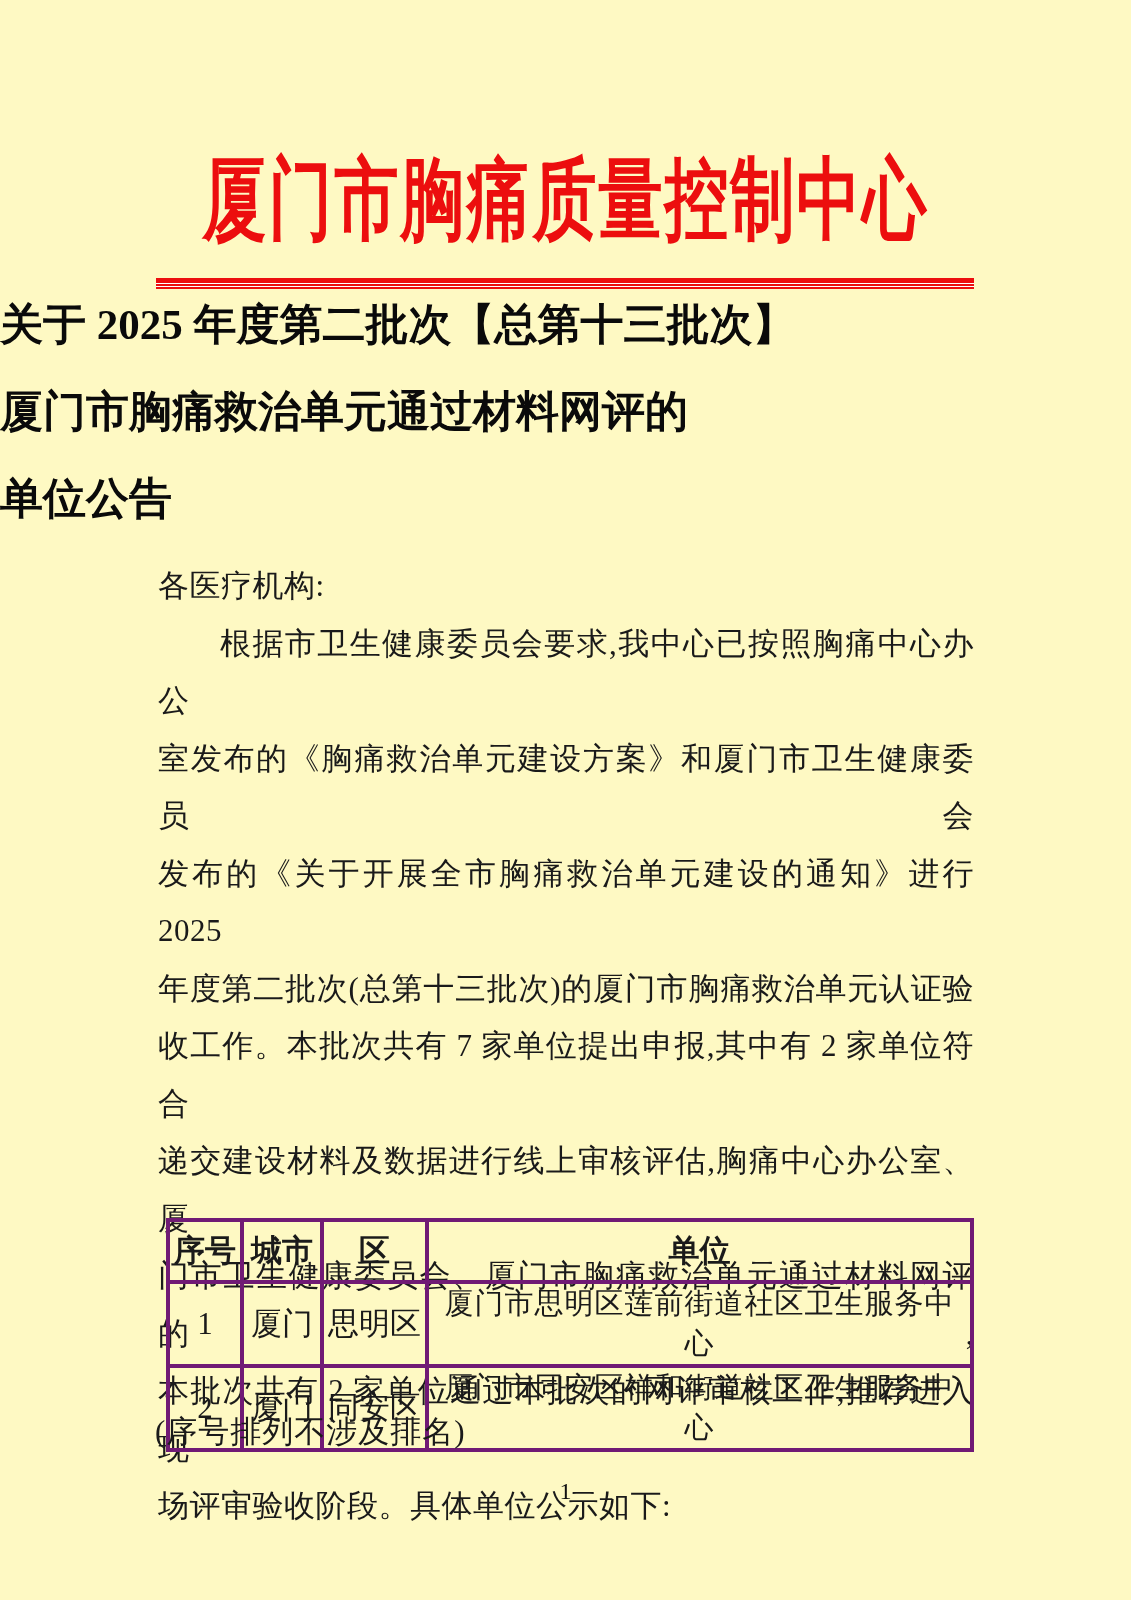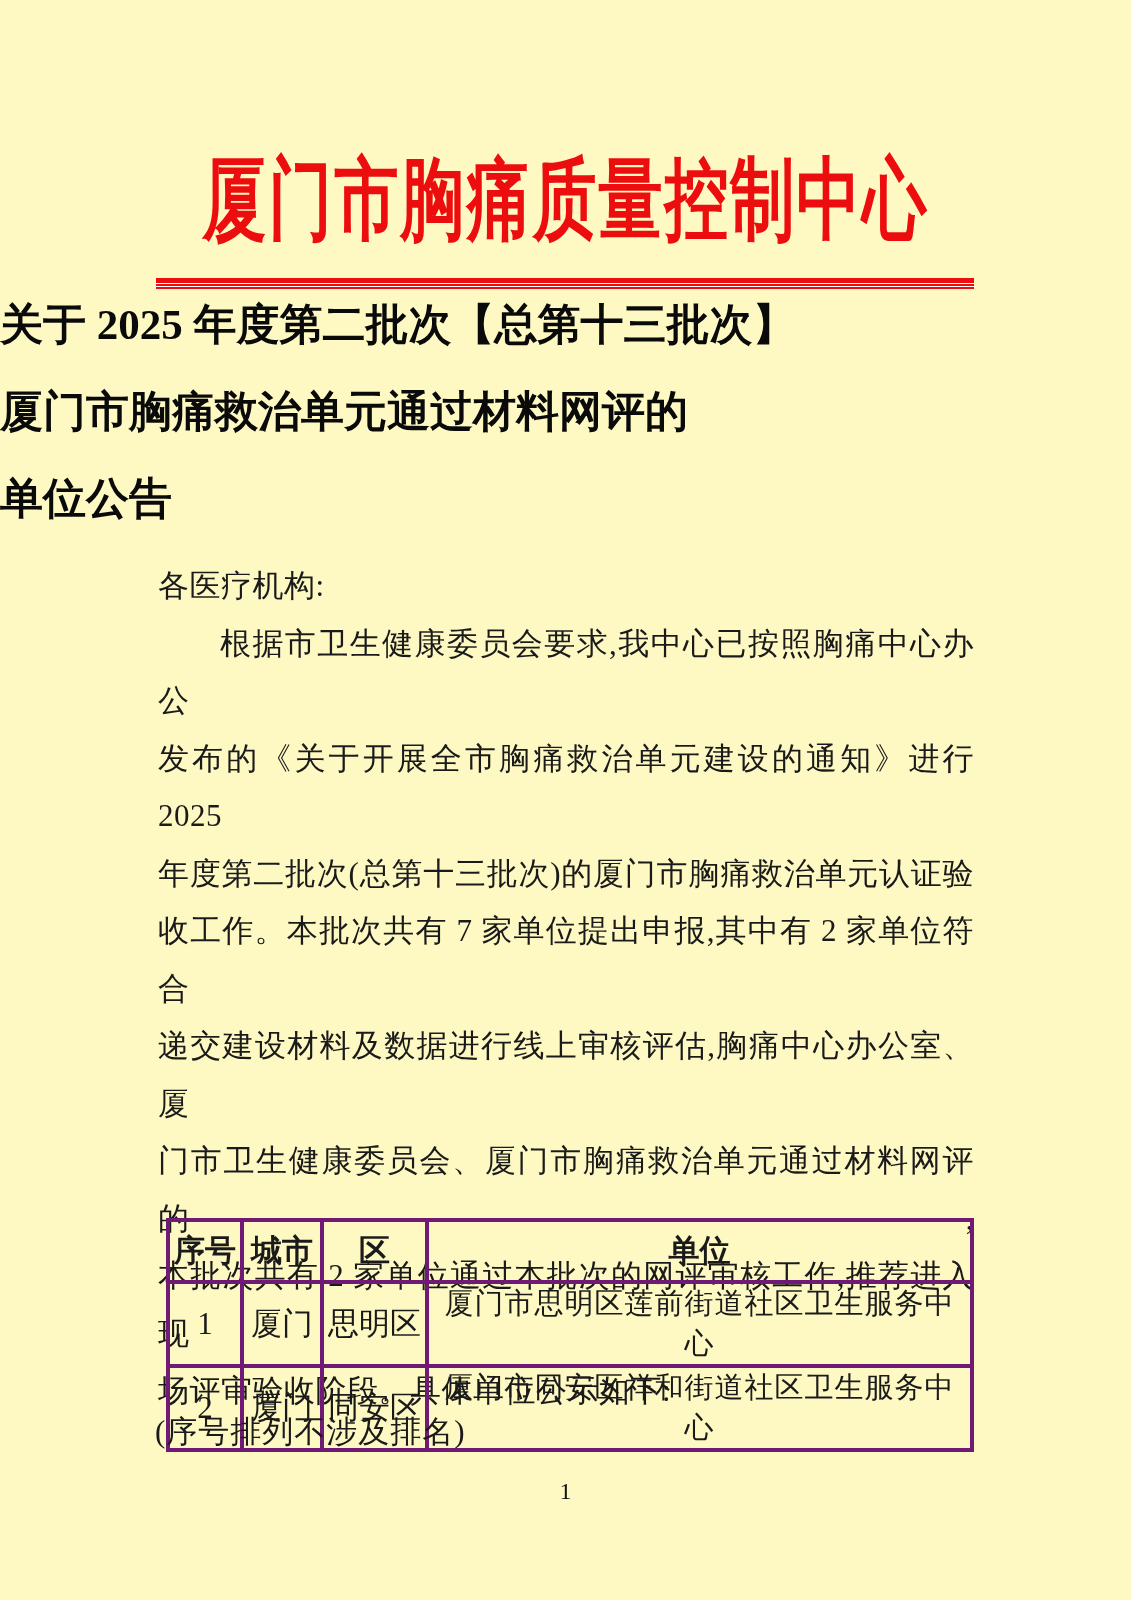--- a/index.html
+++ b/index.html
@@ -141,20 +141,21 @@
 
   <div class="doc-title">
     <div class="doc-title-line">关于 2025 年度第二批次【总第十三批次】</div>
     <div class="doc-title-line">厦门市胸痛救治单元通过材料网评的</div>
     <div class="doc-title-line">单位公告</div>
   </div>
 
   <div class="body-text">
     <div class="body-line">各医疗机构:</div>
     <div class="body-line justify indent">根据市卫生健康委员会要求,我中心已按照胸痛中心办公</div>
+    <div class="body-line justify">室发布的《胸痛救治单元建设方案》和厦门市卫生健康委员会</div>
     <div class="body-line justify">发布的《关于开展全市胸痛救治单元建设的通知》进行 2025</div>
     <div class="body-line justify">年度第二批次(总第十三批次)的厦门市胸痛救治单元认证验</div>
     <div class="body-line justify">收工作。本批次共有 7 家单位提出申报,其中有 2 家单位符合</div>
     <div class="body-line justify">递交建设材料及数据进行线上审核评估,胸痛中心办公室、厦</div>
     <div class="body-line justify">门市卫生健康委员会、厦门市胸痛救治单元通过材料网评的,</div>
     <div class="body-line justify">本批次共有 2 家单位通过本批次的网评审核工作,推荐进入现</div>
     <div class="body-line">场评审验收阶段。具体单位公示如下:</div>
   </div>
 
   <table class="units-table">

